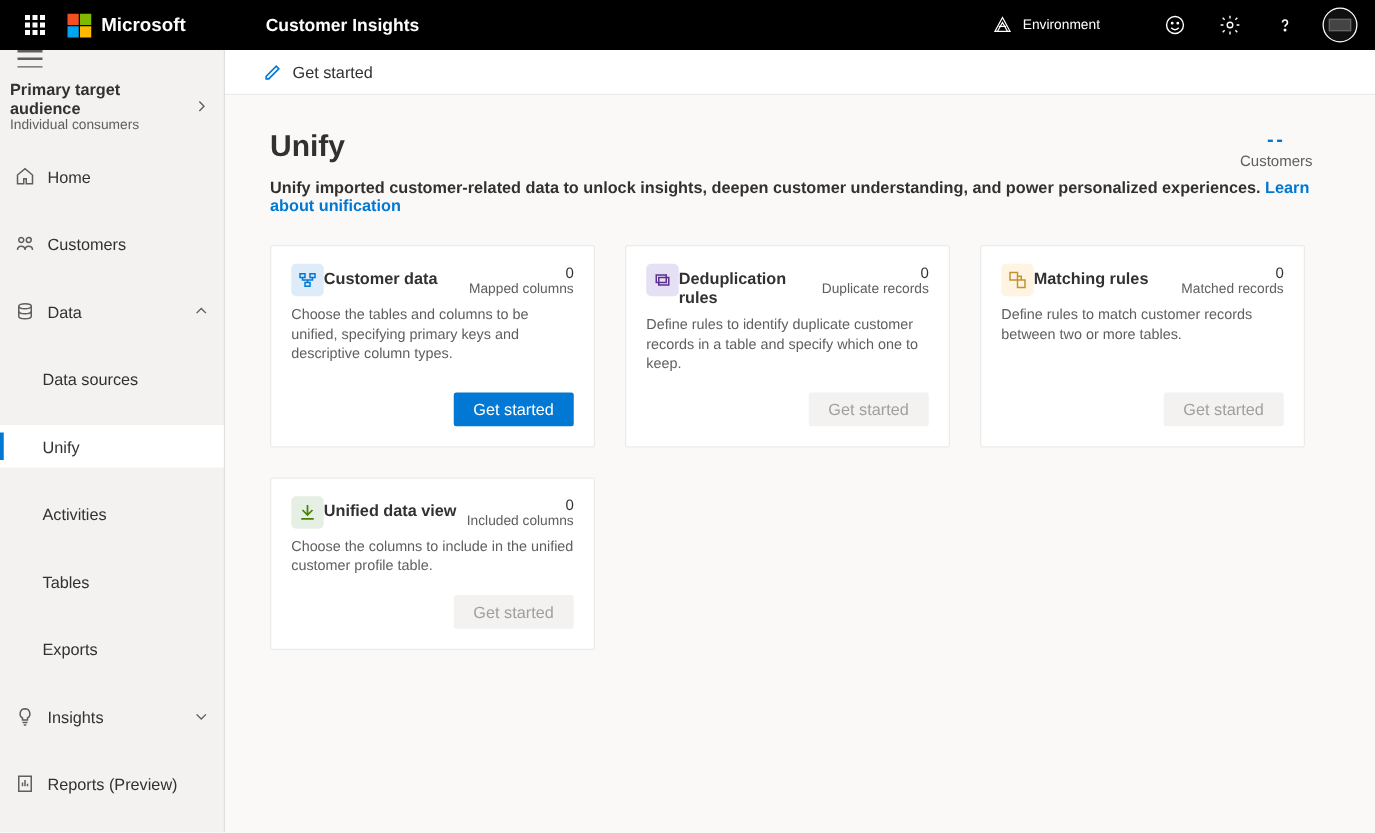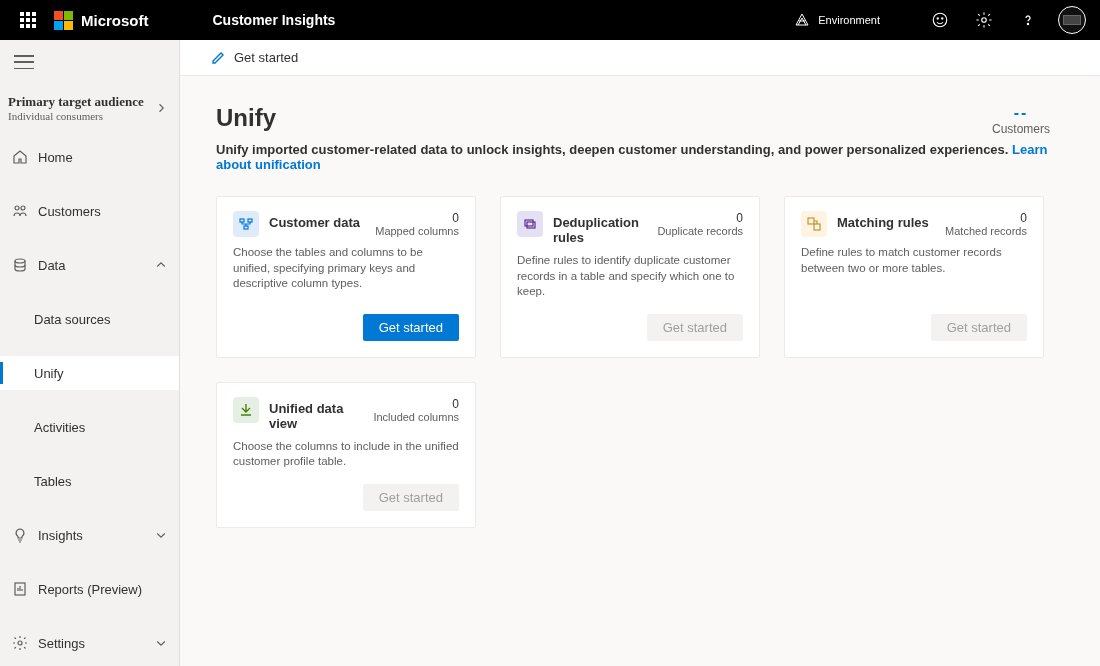--- a/index.html
+++ b/index.html
@@ -64,21 +64,20 @@
     display:flex; flex-direction:column;
     font-size:13px;
   }
   .hamburger-row { height:44px; display:flex; align-items:center; padding-left:14px;}
   .hamburger { width:20px; height:14px; display:flex; flex-direction:column; justify-content:space-between; cursor:pointer;}
   .hamburger div { height:1.5px; background:#605e5c; }
   .audience {
     padding: 10px 12px 12px 8px;
     display:flex; align-items:center; justify-content:space-between;
     cursor:pointer;
-    font-family:Liberation Serif, serif;
   }
   .audience-text .t1 { font-weight:600; color:#323130; font-size:13px;}
   .audience-text .t2 { font-size:11px; color:#605e5c;}
   .chev { color:#605e5c; }
   .nav { display:flex; flex-direction:column; padding-top:6px;gap:20px;}
   .nav-item {
     display:flex; align-items:center; gap:10px;
     height:34px; padding:0 12px; cursor:pointer; color:#323130;
     position:relative;
   }
@@ -104,21 +103,21 @@
   .page-desc { font-size:13px; color:#323130; margin-top:10px;font-weight:bold;}
   .page-desc a { color:#0078d4; text-decoration:none; cursor:pointer;}
   .customers-metric { position:absolute; top:28px; right:50px; text-align:center; font-size:12px; color:#605e5c;}
   .customers-metric .dashes { color:#0078d4; font-size:16px; letter-spacing:2px; font-weight:600;}
   .cards { display:flex; flex-wrap:wrap; gap:24px; margin-top:24px;}
   .card {
     width:260px; min-height:128px; background:#fff; border:1px solid #edebe9;
     padding:14px 16px 16px 16px; display:flex; flex-direction:column;
     border-radius:2px;
   }
-  .card-head { display:flex; align-items:flex-start; gap:10px;}
+  .card-head { display:flex; align-items:flex-start; }
   .card-icon-box {
     width:26px; height:26px; border-radius:4px;
     display:flex; align-items:center; justify-content:center; flex-shrink:0;
   }
   .ic-blue { background:#deecf9; color:#0078d4;}
   .ic-purple { background:#e6e0f4; color:#5c2e91;}
   .ic-orange { background:#fff4e1; color:#c19331;}
   .ic-green { background:#e6efe4; color:#498205;}
   .card-title { font-size:13px; font-weight:600; color:#323130; margin-top:4px;}
   .card-metric { text-align:right; font-size:11px; color:#605e5c; flex-shrink:0;}
@@ -249,20 +248,23 @@
       </div>
       <div class="nav-item nav-sub active">
         <span>Unify</span>
       </div>
       <div class="nav-item nav-sub">
         <span>Activities</span>
       </div>
       <div class="nav-item nav-sub">
         <span>Tables</span>
       </div>
+      <div class="nav-item nav-sub">
+        <span>Exports</span>
+      </div>
       <div class="nav-item">
         <svg class="nav-icon" viewBox="0 0 16 16" fill="none" stroke="currentColor" stroke-width="1.2">
             <path d="M8 2a4 4 0 0 0-2 7.4V11h4V9.4A4 4 0 0 0 8 2zM6 13h4M7 15h2"></path>
           </svg>
         <span>Insights</span>
         <div class="spacer"></div>
         <svg width="12" height="12" viewBox="0 0 16 16" fill="none" stroke="#605e5c" stroke-width="1.5">
             <path d="M3 6l5 5 5-5"></path>
           </svg>
       </div>

